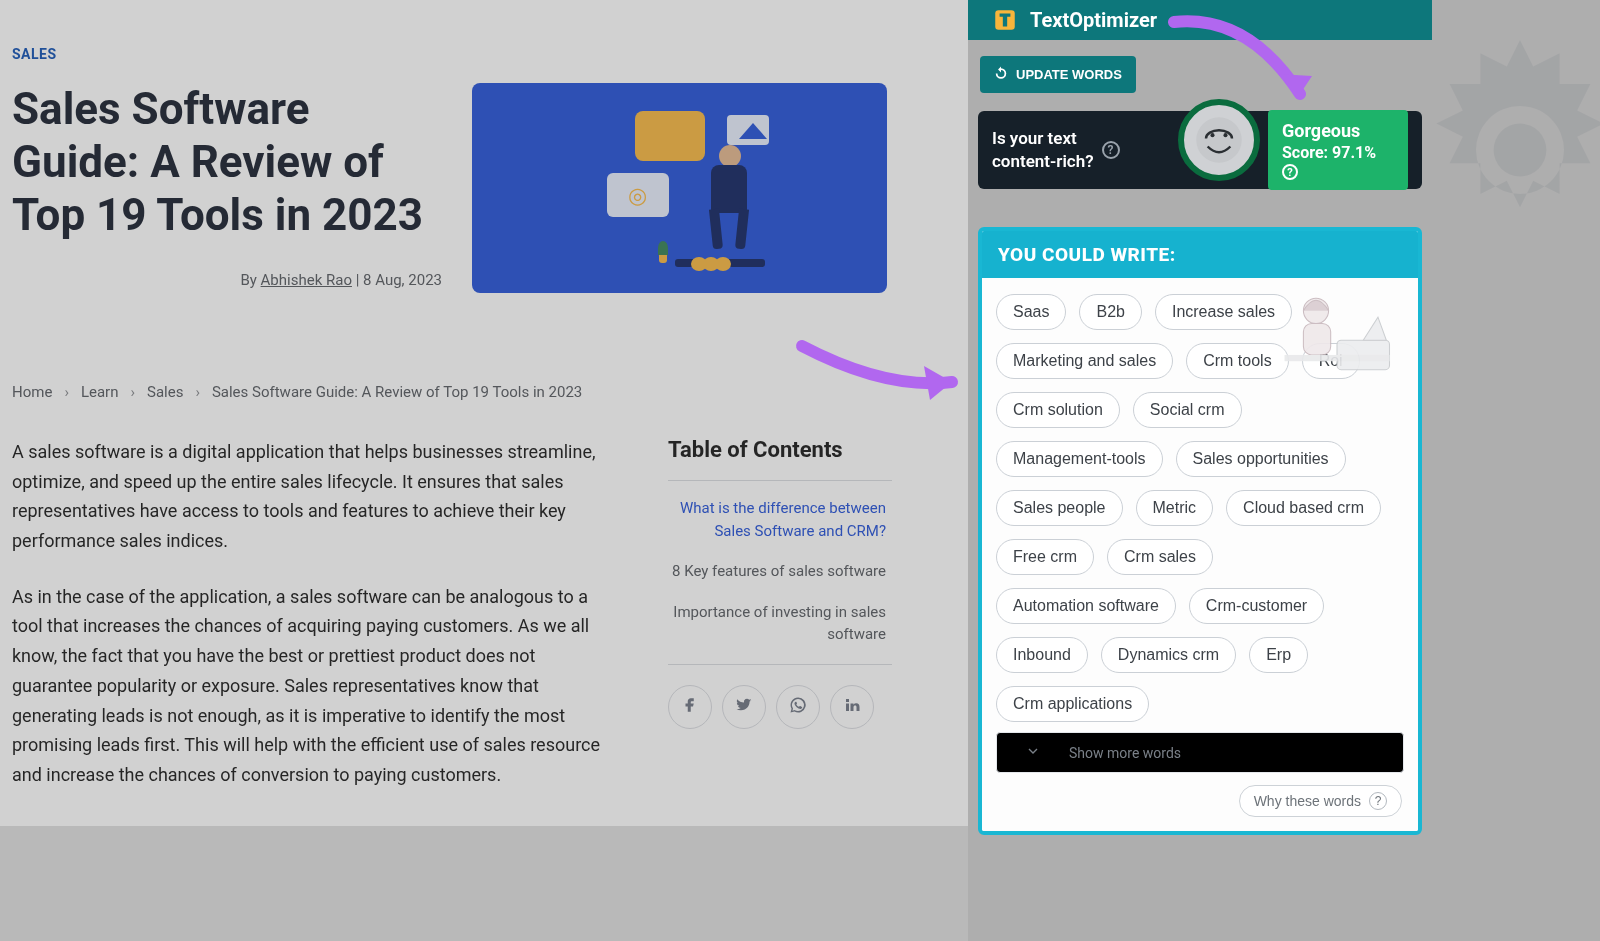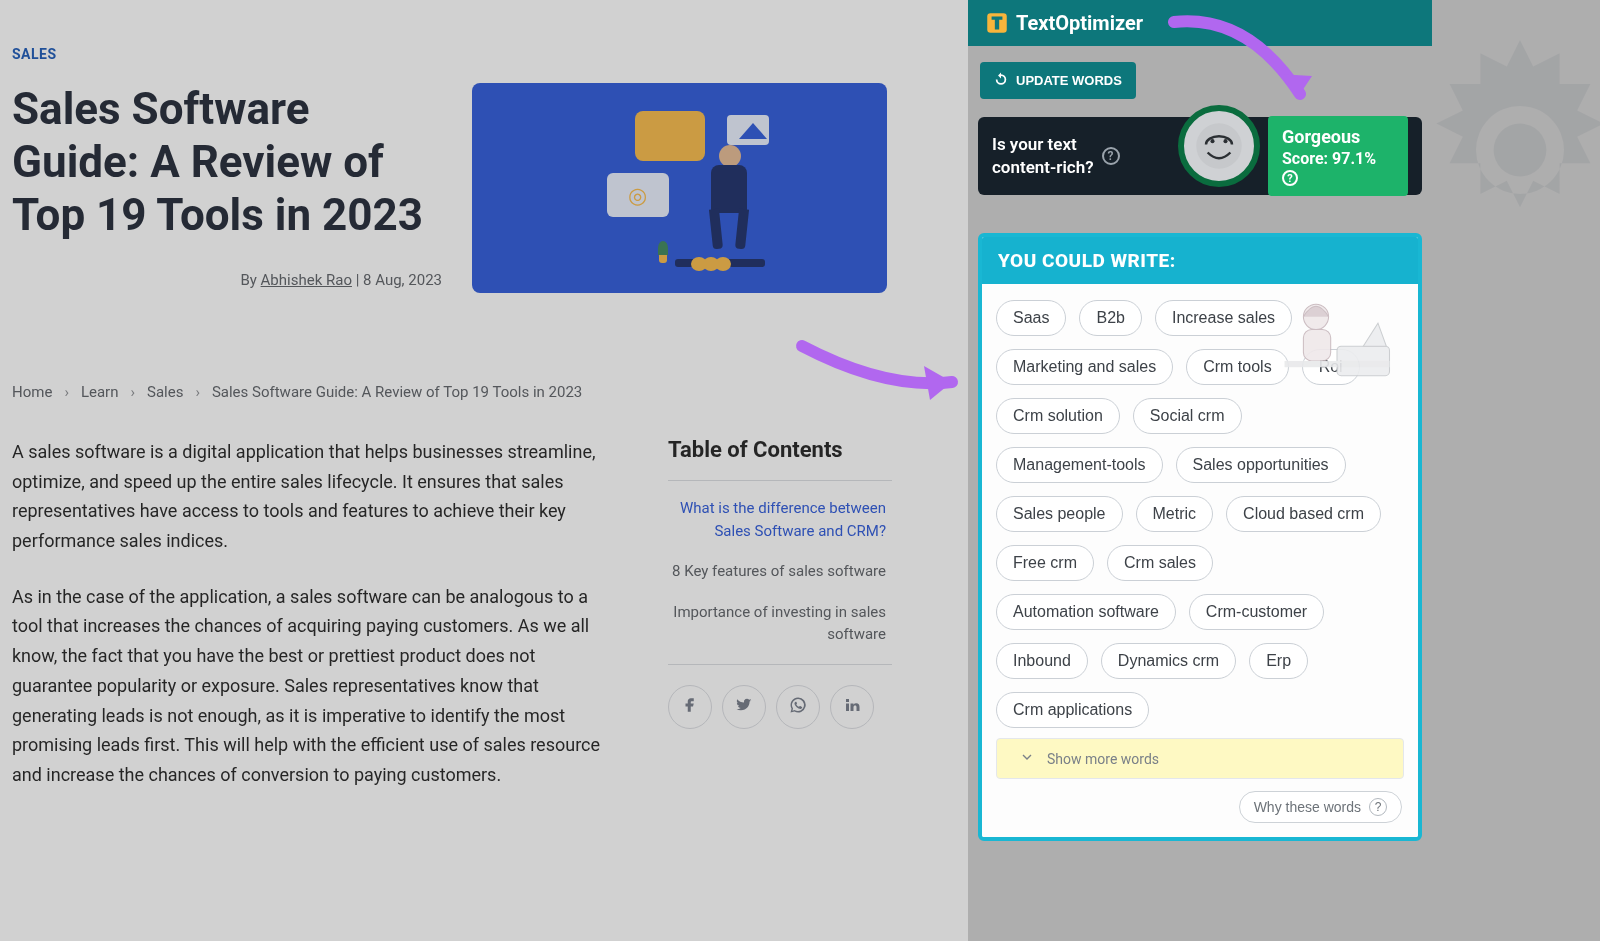--- a/index.html
+++ b/index.html
@@ -10,21 +10,21 @@
   background: #b9b9b9;
   position: relative;
   overflow: hidden;
 }
 
 
 .article-area {
   position: absolute;
   left: 0; top: 0;
   width: 968px;
-  height: 941px;
+  height: 826px;
   background: #fff;
   padding: 44px 12px 12px 12px;
 }
 .article-area::after {
   content: "";
   position: absolute;
   inset: 0;
   background: rgba(90, 90, 90, 0.28);
   pointer-events: none;
 }
@@ -101,22 +101,22 @@
 }
 .to-inner {
   position:absolute; left:0; top:0;
   width:464px; height:941px;
 }
 
 .gear-bg { position:absolute; right:-30px; top:40px; width:220px; height:220px; opacity:.28; }
 .gear-bg svg { width:100%; height:100%; fill:#8a8f94; }
 
 .to-header {
-  width:100%; height:46px; background:#0d777b;
-  display:flex; align-items:center; gap:6px; padding:0 16px;
+  width:100%; height:40px; background:#0d777b;
+  display:flex; align-items:center; gap:12px; padding:0 24px;
 }
 .to-logo { width:26px; height:26px; }
 .to-title { color:#fff; font-weight:700; font-size:20px; }
 
 .update-btn {
   margin:16px 0 0 12px;
   display:inline-flex; align-items:center; gap:8px;
   background:#0d777b; color:#fff; font-weight:700; font-size:13px;
   padding:10px 14px; border-radius:4px; border:none; cursor:pointer;
 }
@@ -162,22 +162,22 @@
   border:1px solid #cbd0d6; color:#3d4248; background:#fff;
   border-radius:999px; padding:8px 16px; font-size:16px;
   cursor:pointer;
 }
 .writer-illus {
   position:absolute; right:18px; top:56px; width:126px; height:96px; opacity:.9;
 }
 .writer-illus svg { width:100%; height:100%; }
 .show-more {
   margin-top:10px; border:1px solid #e4e7eb; border-radius:4px;
-  padding:10px 22px; display:flex; align-items:center; gap:12px;
-  color:#7a8088; font-size:14px; background:#fef9c3; cursor:pointer;
+  padding:10px 28px; display:flex; align-items:center; gap:28px;
+  color:#7a8088; font-size:14px; background:#000000; cursor:pointer;
 }
 .show-more svg { width:16px; height:16px; stroke:#7a8088; fill:none; stroke-width:2; }
 .why-words {
   float:right; margin-top:12px; margin-right:2px;
   border:1px solid #cdd2d7; background:#fff;
   color:#6d7379; font-size:14px;
   padding:6px 14px; border-radius:999px;
   display:inline-flex; align-items:center; gap:8px; cursor:pointer;
 }
 .why-words .qm { width:18px; height:18px; border:1.5px solid #b3b9bf; border-radius:50%; display:inline-flex; align-items:center; justify-content:center; font-size:12px; }

